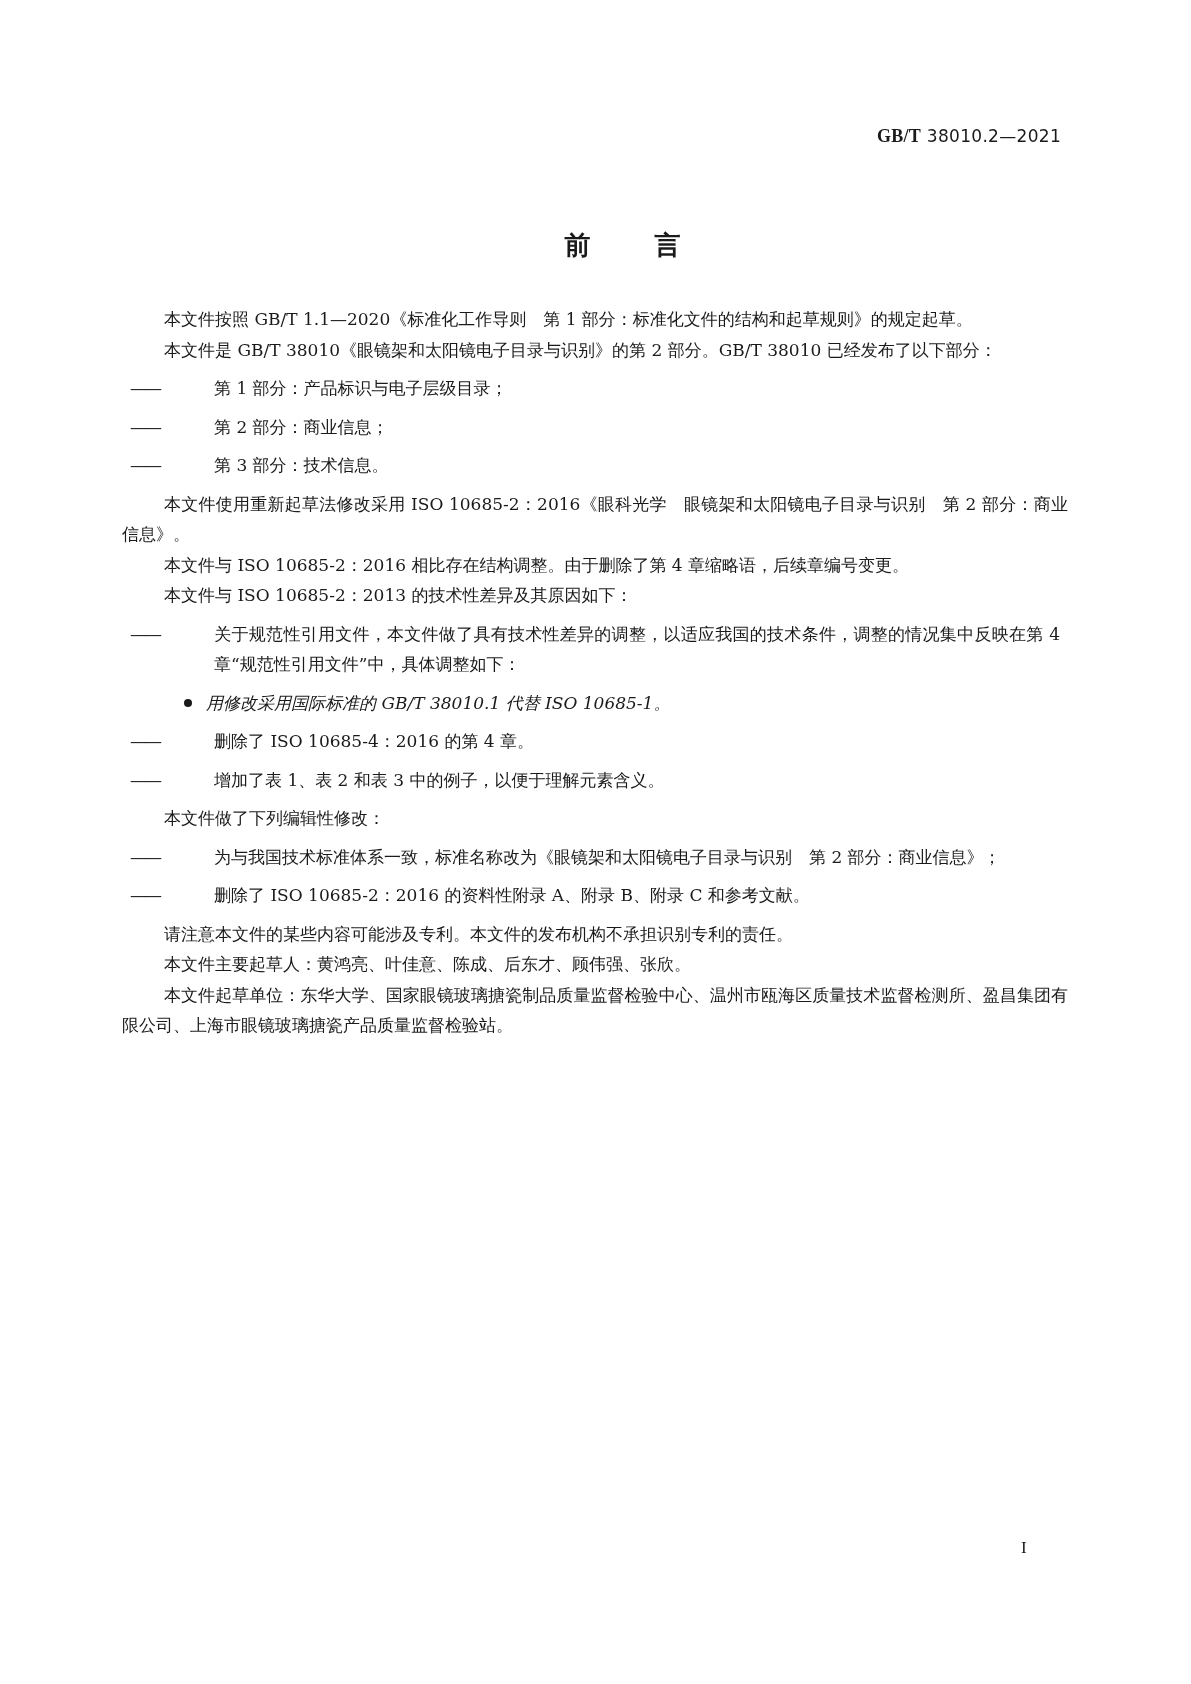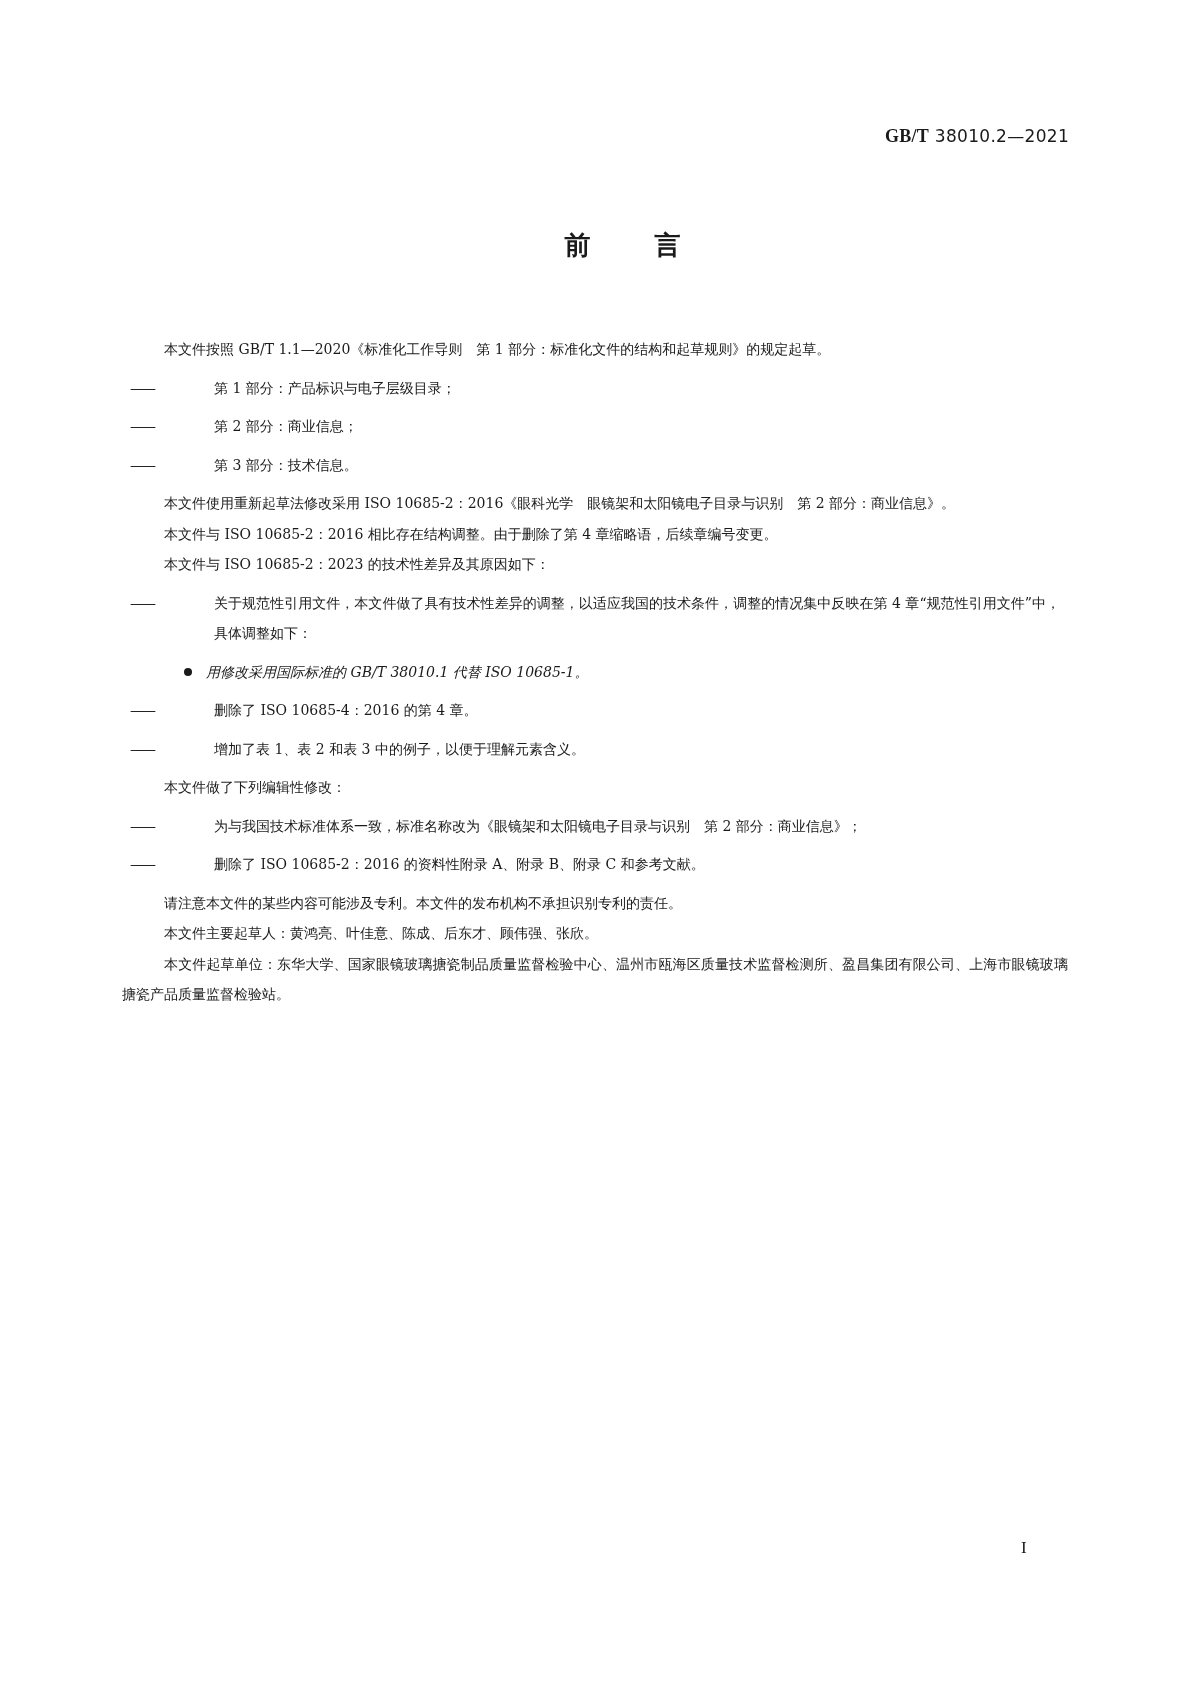--- a/index.html
+++ b/index.html
@@ -1,24 +1,24 @@
 <!DOCTYPE html>
 <html><head>
 <meta charset="utf-8">
 <style>
   html, body { margin: 0; padding: 0; background: #ffffff; }
   body { width: 1191px; height: 1684px; position: relative; overflow: hidden;
          font-family: "DejaVu Serif", "Liberation Serif", serif; color: #1a1a1a; }
-  .header-code { position: absolute; top: 126px; right: 122px; font-size: 17px; letter-spacing: 0.3px; text-align: right; }
+  .header-code { position: absolute; top: 126px; right: 130px; font-size: 17px; letter-spacing: 0.3px; text-align: right; }
   .header-code .gbt { font-weight: bold; font-family: "Liberation Serif", serif; font-size: 18px; }
   .header-code .num { font-family: "DejaVu Sans", sans-serif; font-size: 17px; }
   .title { position: absolute; top: 228px; left: 0; width: 100%; text-align: center;
            font-family: Liberation Serif, serif; font-size: 26px; font-weight: bold; letter-spacing: 2px; padding-left: 28px; }
   .title .gap { display: inline-block; width: 62px; }
-  .body { position: absolute; top: 334px; left: 122px; width: 946px; font-size: 14px; line-height: 30.5px; }
+  .body { position: absolute; top: 304px; left: 122px; width: 946px; font-size: 17px; line-height: 30.5px; }
   .p { margin: 0; text-indent: 42px; text-align: justify; }
   .dash { margin: 8px; padding-left: 84px; text-indent: -42px; text-align: justify; }
   .dash .mark, .dash-wrap .mark { display: inline-block; width: 42px; letter-spacing: -2px; }
   .bullet { margin: 0; padding-left: 84px; position: relative; font-style: italic; }
   .bullet .dot { position: absolute; left: 62px; top: 11px; width: 8px; height: 8px; border-radius: 50%; background: #1a1a1a; }
   .page-num { position: absolute; top: 1538px; left: 1021px; font-size: 17px; font-family: "Liberation Serif", serif; }
 </style>
 </head>
 <body>
 
@@ -26,26 +26,27 @@
   <span class="gbt">GB/T</span>
   <span class="num">38010.2—2021</span>
 </div>
 
 <div class="title">
   <span>前</span><span class="gap"></span><span>言</span>
 </div>
 
 <div class="body">
   <p class="p">本文件按照 GB/T 1.1—2020《标准化工作导则　第 1 部分：标准化文件的结构和起草规则》的规定起草。</p>
+  <p class="p">本文件是 GB/T 38010《眼镜架和太阳镜电子目录与识别》的第 2 部分。GB/T 38010 已经发布了以下部分：</p>
   <p class="dash"><span class="mark">——</span><span>第 1 部分：产品标识与电子层级目录；</span></p>
   <p class="dash"><span class="mark">——</span><span>第 2 部分：商业信息；</span></p>
   <p class="dash"><span class="mark">——</span><span>第 3 部分：技术信息。</span></p>
   <p class="p">本文件使用重新起草法修改采用 ISO 10685-2：2016《眼科光学　眼镜架和太阳镜电子目录与识别　第 2 部分：商业信息》。</p>
   <p class="p">本文件与 ISO 10685-2：2016 相比存在结构调整。由于删除了第 4 章缩略语，后续章编号变更。</p>
-  <p class="p">本文件与 ISO 10685-2：2023 的技术性差异及其原因如下：</p>
+  <p class="p">本文件与 ISO 10685-2：2013 的技术性差异及其原因如下：</p>
   <p class="dash"><span class="mark">——</span><span>关于规范性引用文件，本文件做了具有技术性差异的调整，以适应我国的技术条件，调整的情况集中反映在第 4 章“规范性引用文件”中，具体调整如下：</span></p>
   <p class="bullet"><span class="dot"></span><span>用修改采用国际标准的 GB/T 38010.1 代替 ISO 10685-1。</span></p>
   <p class="dash"><span class="mark">——</span><span>删除了 ISO 10685-4：2016 的第 4 章。</span></p>
   <p class="dash"><span class="mark">——</span><span>增加了表 1、表 2 和表 3 中的例子，以便于理解元素含义。</span></p>
   <p class="p">本文件做了下列编辑性修改：</p>
   <p class="dash"><span class="mark">——</span><span>为与我国技术标准体系一致，标准名称改为《眼镜架和太阳镜电子目录与识别　第 2 部分：商业信息》；</span></p>
   <p class="dash"><span class="mark">——</span><span>删除了 ISO 10685-2：2016 的资料性附录 A、附录 B、附录 C 和参考文献。</span></p>
   <p class="p">请注意本文件的某些内容可能涉及专利。本文件的发布机构不承担识别专利的责任。</p>
   <p class="p">本文件主要起草人：黄鸿亮、叶佳意、陈成、后东才、顾伟强、张欣。</p>
   <p class="p">本文件起草单位：东华大学、国家眼镜玻璃搪瓷制品质量监督检验中心、温州市瓯海区质量技术监督检测所、盈昌集团有限公司、上海市眼镜玻璃搪瓷产品质量监督检验站。</p>

